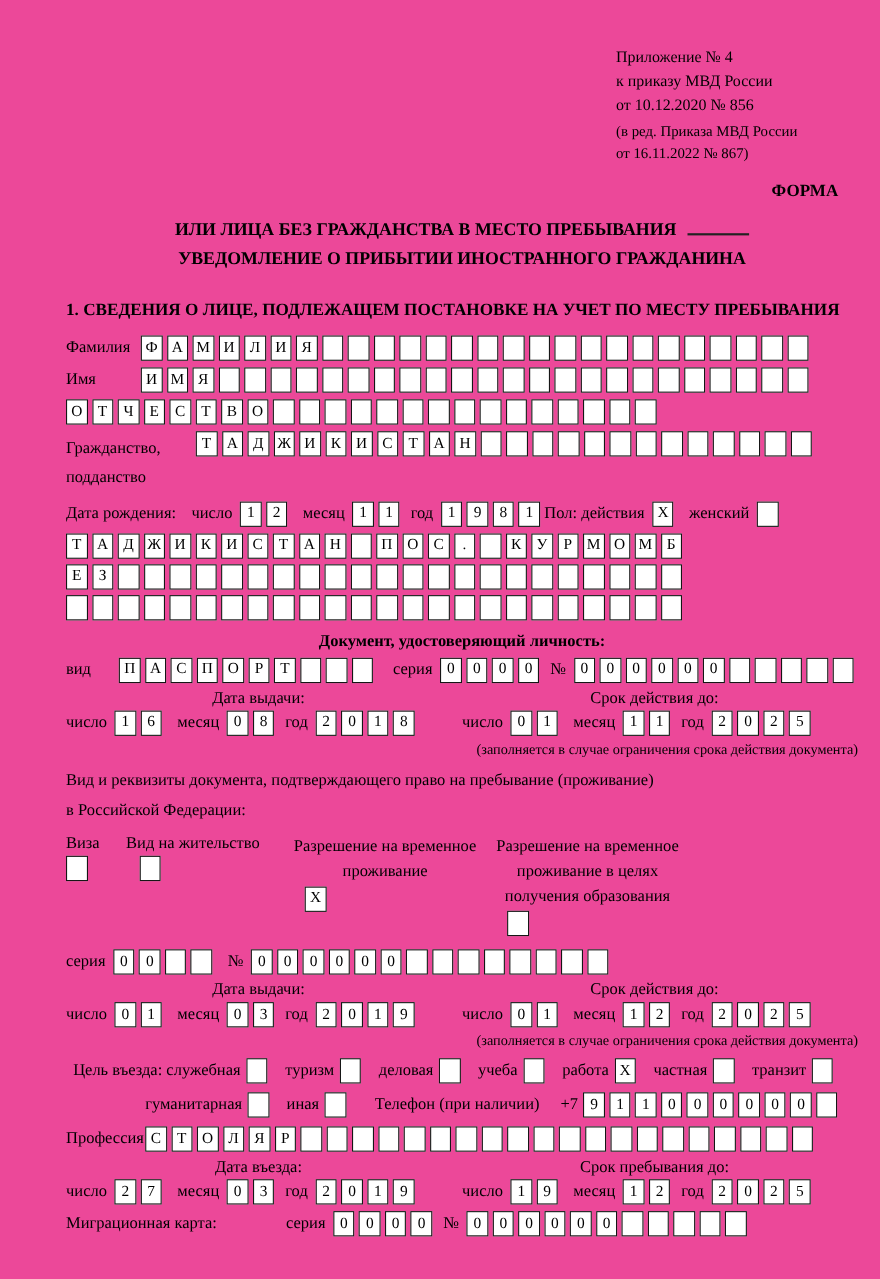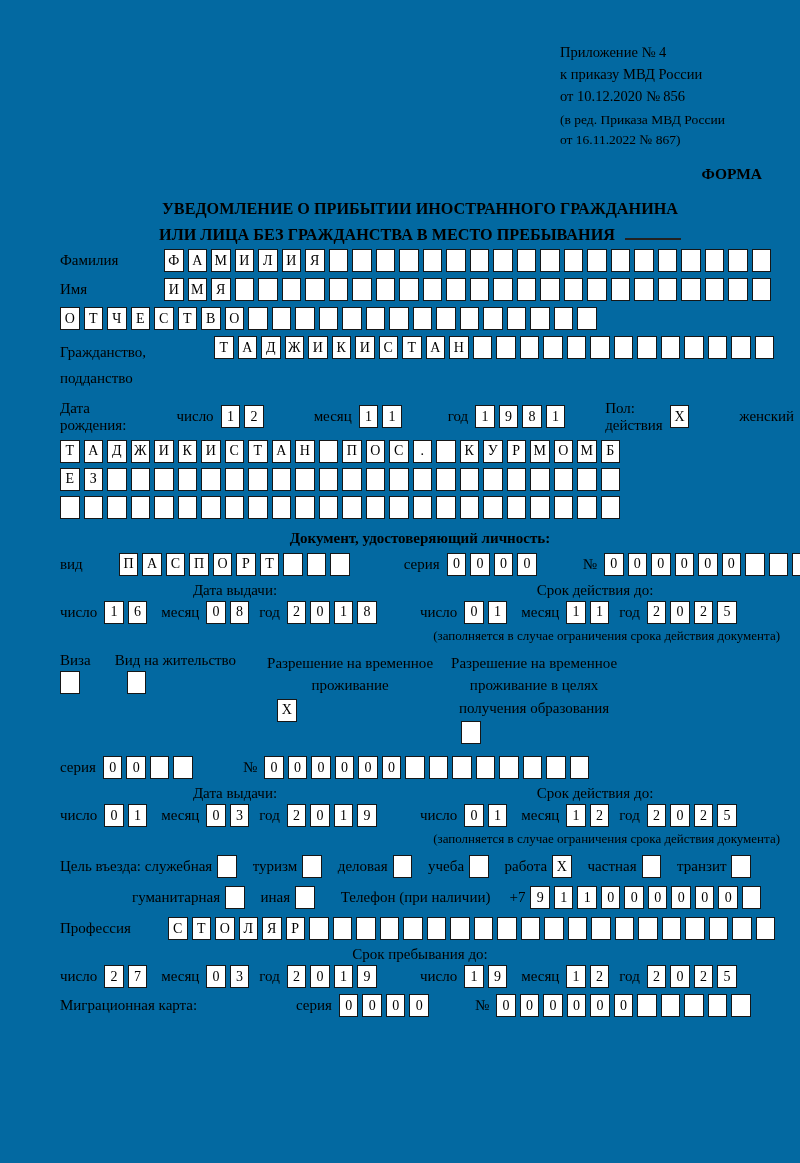--- a/index.html
+++ b/index.html
@@ -1,31 +1,31 @@
 <!DOCTYPE html>
 <html><head>
 <meta charset="utf-8">
 <style>
   html,body{margin:0;padding:0;}
   body{
     width:800px;height:1163px;background:#ffffff;color:#000;
     font-family:"Liberation Serif", serif;font-size:15px;
   }
-  .page{box-sizing:border-box;width:800px;height:1163px;padding:42px 20px 8px 60px;overflow:hidden;background:#0369a1;}
+  .page{box-sizing:border-box;width:800px;height:1163px;padding:42px 20px 8px 60px;overflow:hidden;background:#ec4899;}
 
   
   .appendix{margin-left:500px;font-size:14.5px;line-height:1.5;}
   .amendment{margin-left:500px;font-size:13.5px;line-height:1.45;margin-top:3px;}
   .forma{font-weight:bold;text-align:right;padding-right:18px;margin-top:16px;font-size:15.5px;}
   .title{text-align:center;font-weight:bold;font-size:16.2px;margin-top:14px;line-height:1.6;}
   .title-underline{display:inline-block;width:56px;border-bottom:2px solid #222;height:13px;margin-left:10px;}
   .section1{font-weight:bold;font-size:15.6px;margin-top:24px;margin-bottom:14px;white-space:nowrap;}
 
   
-  .frow{display:flex;align-items:flex-start;margin-bottom:6px;gap:36px;}
+  .frow{display:flex;align-items:flex-start;margin-bottom:6px;}
   .flabel{flex-shrink:0;padding-top:3px;}
   .w68{width:68px;}.w145{width:145px;}.w118{width:118px;}.w128{width:128px;}.w72{width:72px;}
   .lbl2{line-height:1.75;}
 
   .cells{display:flex;flex-wrap:nowrap;}
   .cell{
     box-sizing:content-box;width:17.5px;height:21px;border:1.5px solid #161616;
     margin-right:4px;display:flex;align-items:center;justify-content:center;
     font-size:14px;flex-shrink:0;background:#fff;
   }
@@ -71,24 +71,25 @@
     <div>от 10.12.2020 № 856</div>
   </div>
   <div class="amendment">
     <div>(в ред. Приказа МВД России</div>
     <div>от 16.11.2022 № 867)</div>
   </div>
 
   <div class="forma">ФОРМА</div>
 
   <div class="title">
+    <div><span>ИЛИ ЛИЦА БЕЗ ГРАЖДАНСТВА В МЕСТО ПРЕБЫВАНИЯ</span><span class="title-underline"></span></div>
     <div>УВЕДОМЛЕНИЕ О ПРИБЫТИИ ИНОСТРАННОГО ГРАЖДАНИНА</div>
-    <div><span>ИЛИ ЛИЦА БЕЗ ГРАЖДАНСТВА В МЕСТО ПРЕБЫВАНИЯ</span><span class="title-underline"></span></div>
-  </div>
-
+  </div>
+
+  <div class="section1">1. СВЕДЕНИЯ О ЛИЦЕ, ПОДЛЕЖАЩЕМ ПОСТАНОВКЕ НА УЧЕТ ПО МЕСТУ ПРЕБЫВАНИЯ</div>
 
   <div class="frow">
     <span class="flabel w68">Фамилия</span>
     <span class="cells">
         <span class="cell">Ф</span>
         <span class="cell">А</span>
         <span class="cell">М</span>
         <span class="cell">И</span>
         <span class="cell">Л</span>
         <span class="cell">И</span>
@@ -426,20 +427,24 @@
               <span class="cell">0</span>
               <span class="cell">2</span>
               <span class="cell">5</span>
             </span>
           </span>
       </div>
     </div>
     <div class="dp-note">(заполняется в случае ограничения срока действия документа)</div>
   </div>
 
+  <div class="para">
+    <div>Вид и реквизиты документа, подтверждающего право на пребывание (проживание)</div>
+    <div>в Российской Федерации:</div>
+  </div>
 
   <div class="resrow">
     <span class="resitem">
         <span class="dl" style="margin-right:2px;">Виза</span>
         <span class="cells">
           <span class="cell"></span>
         </span>
       </span>
     <span class="resitem" style="margin-left:22px;">
         <span class="dl">Вид на жительство</span>
@@ -552,21 +557,21 @@
               <span class="cell">0</span>
               <span class="cell">2</span>
               <span class="cell">5</span>
             </span>
           </span>
       </div>
     </div>
     <div class="dp-note">(заполняется в случае ограничения срока действия документа)</div>
   </div>
 
-  <div class="purposerow" style="margin-top:8px;">
+  <div class="purposerow" style="margin-top:8px;justify-content:center;">
     <span class="plabel">Цель въезда: служебная</span>
       <span class="cells">
         <span class="cell"></span>
       </span>
     <span class="plabel">туризм</span>
       <span class="cells">
         <span class="cell"></span>
       </span>
     <span class="plabel">деловая</span>
       <span class="cells">
@@ -641,20 +646,21 @@
         <span class="cell"></span>
         <span class="cell"></span>
         <span class="cell"></span>
         <span class="cell"></span>
         <span class="cell"></span>
       </span>
   </div>
 
   <div class="dpair">
     <div class="dp-heads">
+      <div class="lh">Дата въезда:</div>
       <div class="rh">Срок пребывания до:</div>
     </div>
     <div class="dp-body">
       <div class="lg">
         <span class="ig">
             <span class="dl">число</span>
             <span class="cells">
               <span class="cell">2</span>
               <span class="cell">7</span>
             </span>

